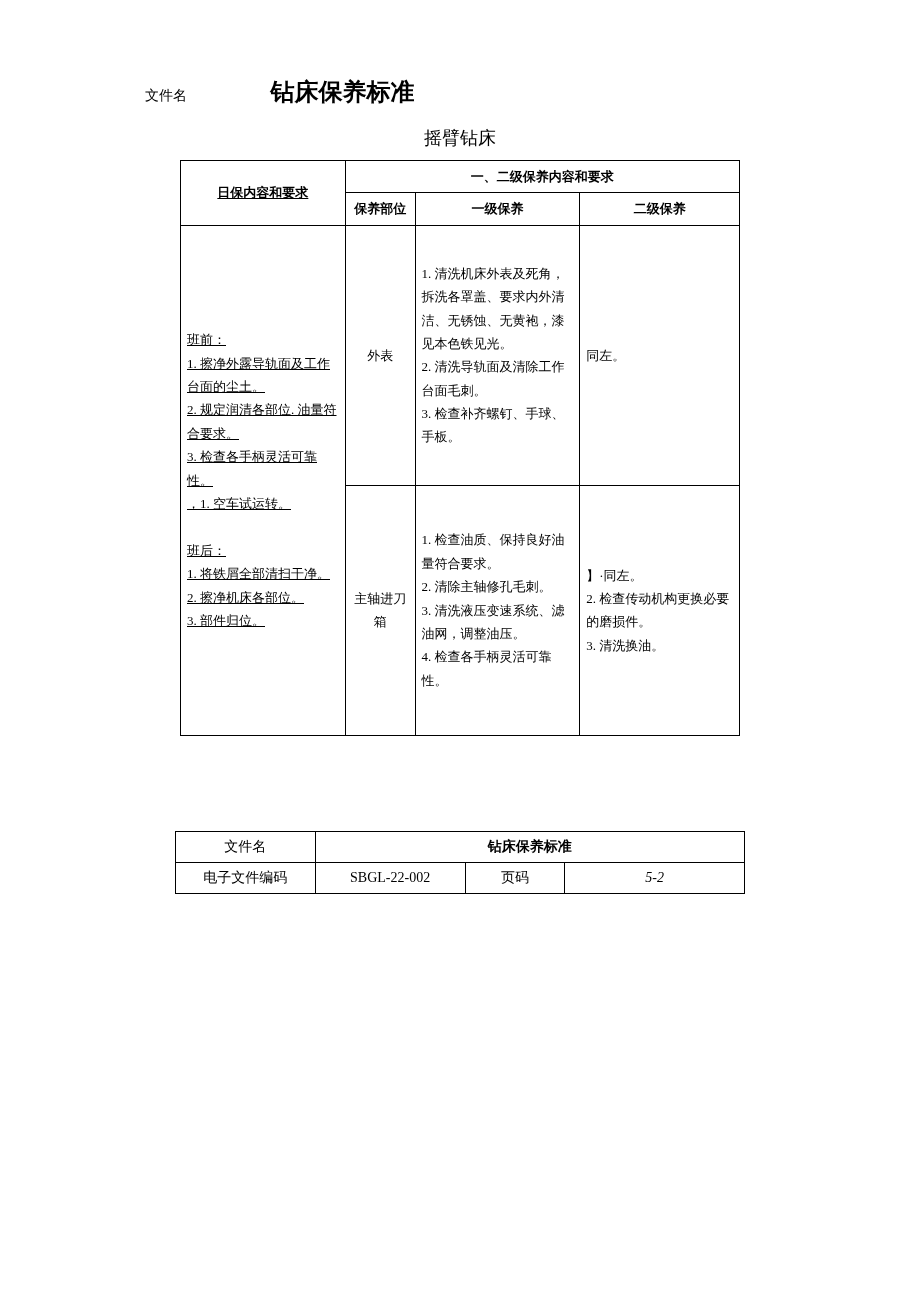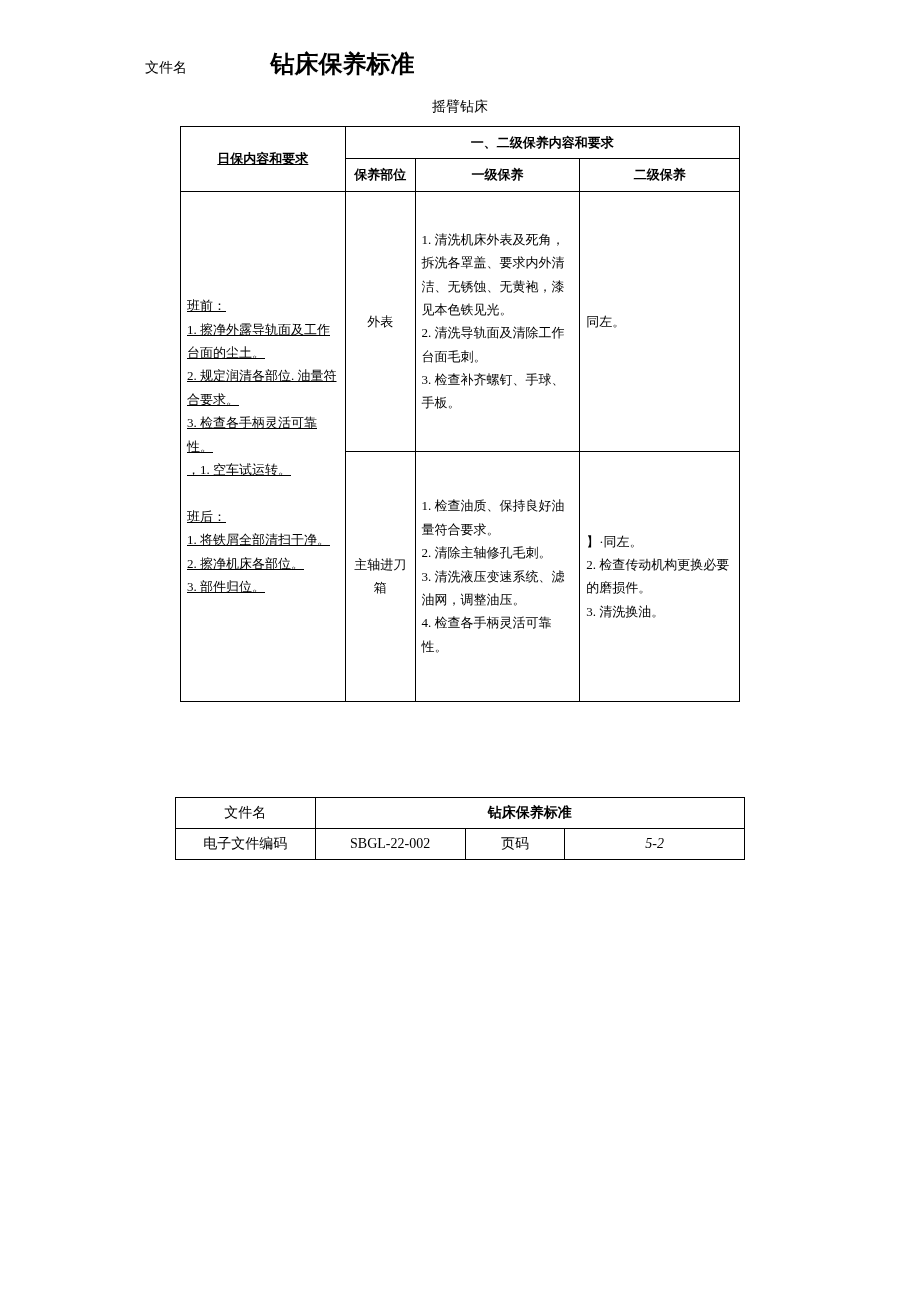--- a/index.html
+++ b/index.html
@@ -6,21 +6,21 @@
     body {
       margin: 0;
       padding: 0;
       font-family: "SimSun", "宋体", serif;
       background: #fff;
       color: #000;
       font-size: 14px;
     }
     .page {
       width: 920px;
-      padding: 48px 145px 40px 145px;
+      padding: 76px 145px 40px 145px;
     }
     .header-row {
       margin-bottom: 18px;
     }
     .header-label {
       display: inline-block;
       font-size: 14px;
       vertical-align: baseline;
     }
     .header-title {
@@ -37,21 +37,21 @@
     }
     .code-label { display: inline; }
     .code-value { display: inline; }
     .page-label { display: inline; }
     .page-value {
       display: inline-block;
       margin-left: 250px;
     }
     .sub-title {
       text-align: center;
-      font-size: 14px;
+      font-size: 18px;
       margin-bottom: 10px;
     }
     table.main-table {
       border-collapse: collapse;
       width: 560px;
       margin: 0 auto;
     }
     table.main-table td, table.main-table th {
       border: 1px solid #000;
       padding: 4px 6px;

